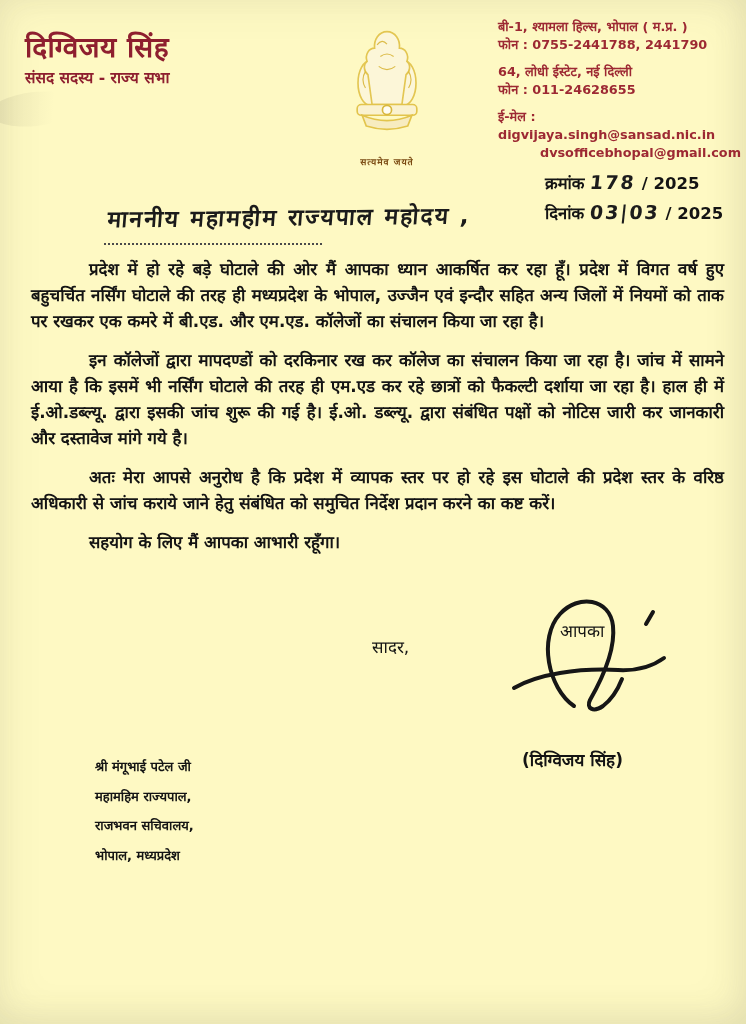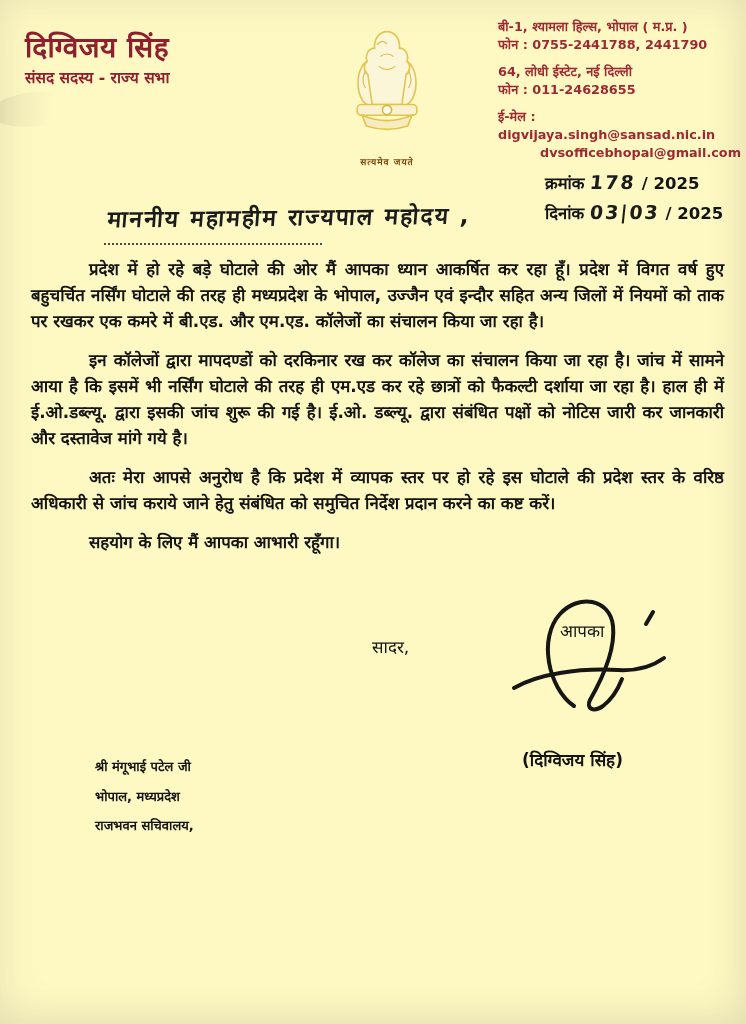--- a/index.html
+++ b/index.html
@@ -150,16 +150,17 @@
         <path d="M6,102 C30,88 70,82 110,84 C130,85 145,80 156,72"></path>
         <path d="M138,38 L145,26"></path>
       </g>
     </svg>
     <span class="yours">आपका</span>
     <div class="signatory">(दिग्विजय सिंह)</div>
   </div>
 
   <div class="recipient">
     <div class="recipient-line">श्री मंगूभाई पटेल जी</div>
+    <div class="recipient-line">महामहिम राज्यपाल,</div>
+    <div class="recipient-line">राजभवन सचिवालय,</div>
     <div class="recipient-line">भोपाल, मध्यप्रदेश</div>
-    <div class="recipient-line">राजभवन सचिवालय,</div>
   </div>
 </div>
 
 </body></html>

